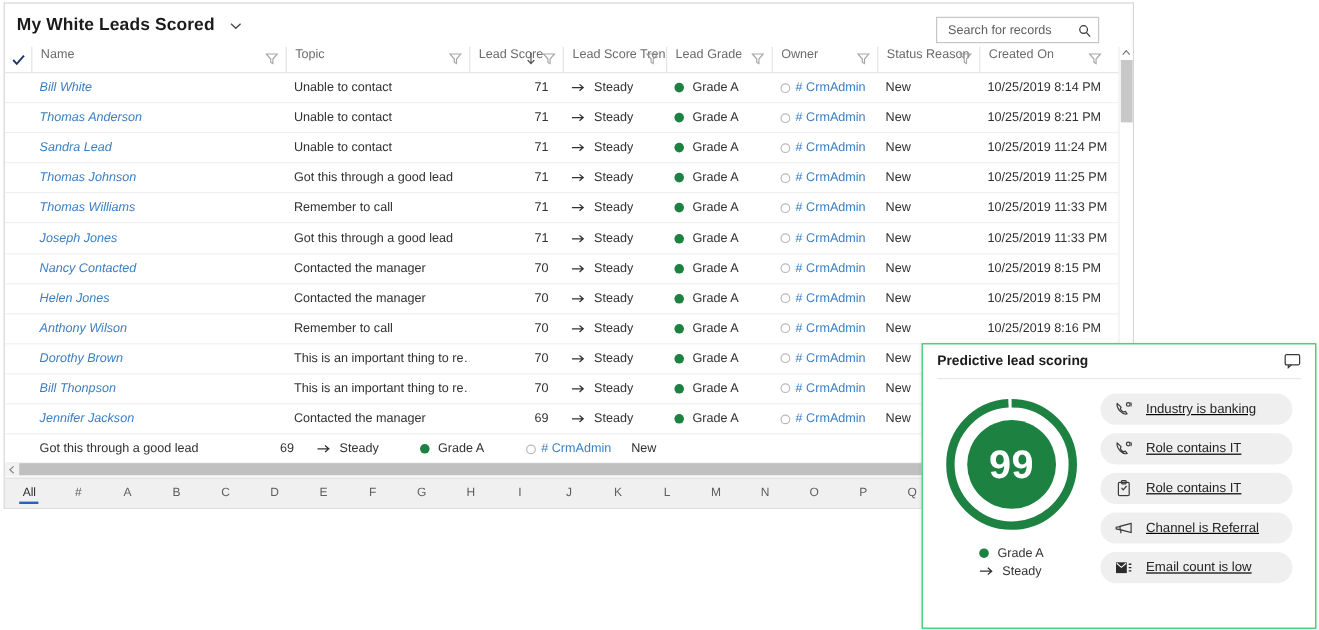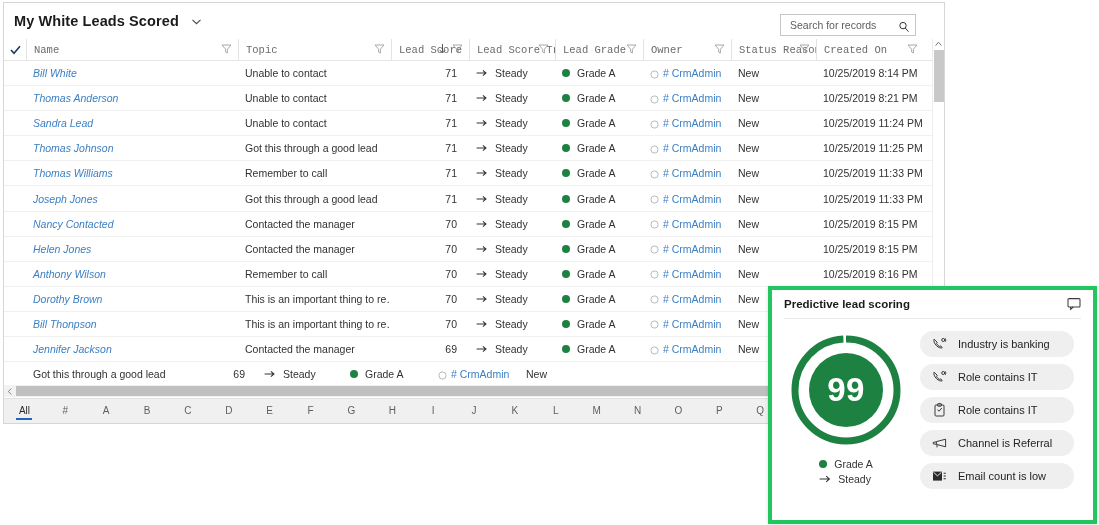--- a/index.html
+++ b/index.html
@@ -56,25 +56,24 @@
   
   .head-row {
     display: flex; align-items: center;
     height: 22px;
     border-bottom: 1px solid #e6e6e6;
     font-size: 10.5px; color: #6b6b6b;
     background: #fff;
     position: relative;
   }
   .hcell {
-    display: flex; align-items: center; height: 22px;
+    display: flex; height: 22px;
     padding-left: 7px; position: relative;
     border-left: 1px solid #e3e3e3;
     flex: none;
-    font-family: Liberation Mono, monospace;
   }
   .hcell:first-child { border-left: 0; }
   .hcell .lbl { white-space: nowrap; overflow: hidden; }
   .filt {
     position: absolute; right: 6px; top: 4px;
     width: 11px; height: 12px; opacity: .85; cursor: pointer;
   }
   .sortarrow { position: absolute; right: 22px; top: 4px; width: 9px; height: 12px; }
   .checkhead {
     width: 22px; display: flex; align-items: center; justify-content: center;
@@ -145,21 +144,21 @@
   .alpha-item.sel::after {
     content: ""; position: absolute; left: 50%; transform: translateX(-50%);
     bottom: 3px; width: 16px; height: 2px; background: #2266bb;
   }
 
   
   .pls-panel {
     position: absolute; left: 768px; top: 286px;
     width: 329px; height: 238px;
     background: #fff;
-    border: 4px solid #22c55e;
+    border: 1px solid #22c55e;
     box-shadow: 0 1px 4px rgba(0,0,0,.14);
     overflow: hidden;
   }
   .pls-head {
     height: 28px; display: flex; align-items: center;
     padding: 0 11px 0 12px; position: relative;
   }
   .pls-title { font-size: 11.5px; font-weight: bold; color: #1b1b1b; }
   .pls-feedback { position: absolute; right: 11px; top: 7px; width: 15px; height: 14px; cursor: pointer; }
   .pls-sep { height: 1px; background: #e8e8e8; margin: 0 12px; }
@@ -169,21 +168,21 @@
   .ring-wrap { position: relative; width: 118px; height: 118px; }
   .score-text {
     position: absolute; inset: 0; display: flex; align-items: center; justify-content: center;
     color: #fff; font-size: 33px; font-weight: bold; letter-spacing: .5px;
   }
   .pls-legend { margin-top: 9px; font-size: 10.5px; color: #333; }
   .pls-legend div { display: flex; align-items: center; margin-bottom: 3px; }
   .pls-legend .dot-green { width: 8px; height: 8px; margin-right: 7px; }
   .pls-legend .trend-ico { margin-right: 7px; }
 
-  .pls-right { flex: 1; padding-right: 19px; }
+  .pls-right { flex: 1; padding-right: 19px; text-decoration: underline; }
   .pill {
     display: flex; align-items: center;
     height: 26px; background: #efefef; border-radius: 13px;
     margin-bottom: 7px; padding-left: 12px;
     font-size: 11px; color: #242424; cursor: pointer;
   }
   .pill .pico { width: 15px; height: 14px; margin-right: 11px; flex: none;
                 display: flex; align-items: center; justify-content: center; }
 </style>
 </head>

